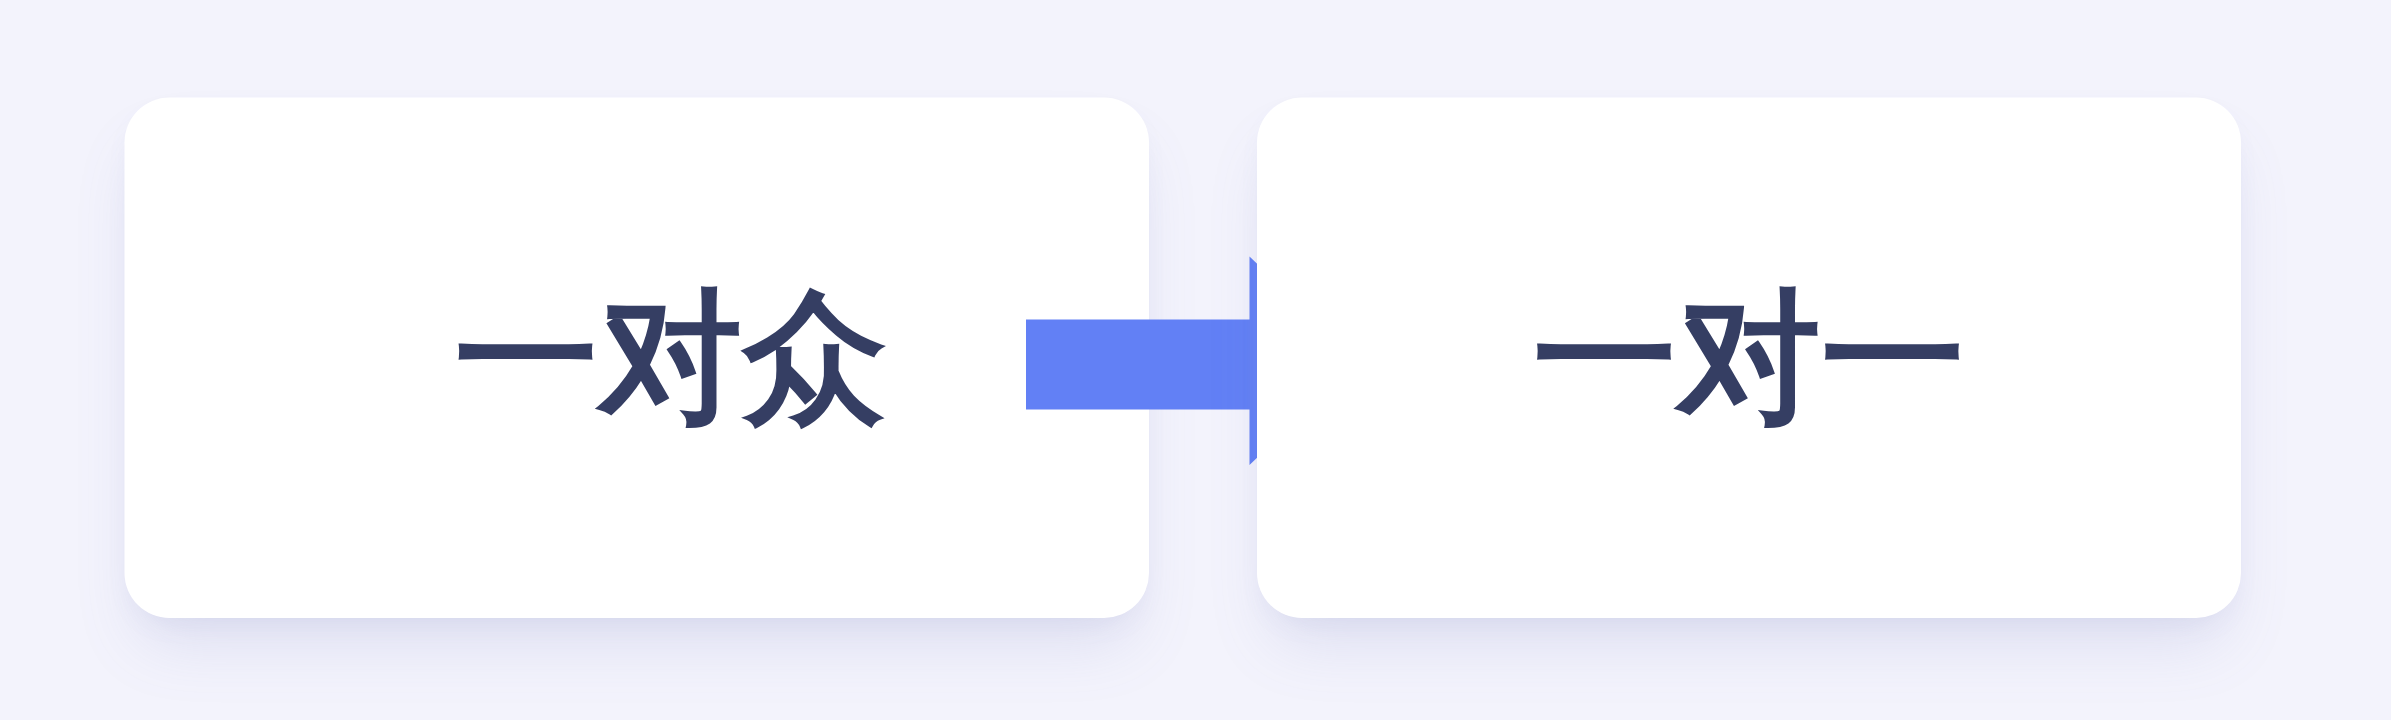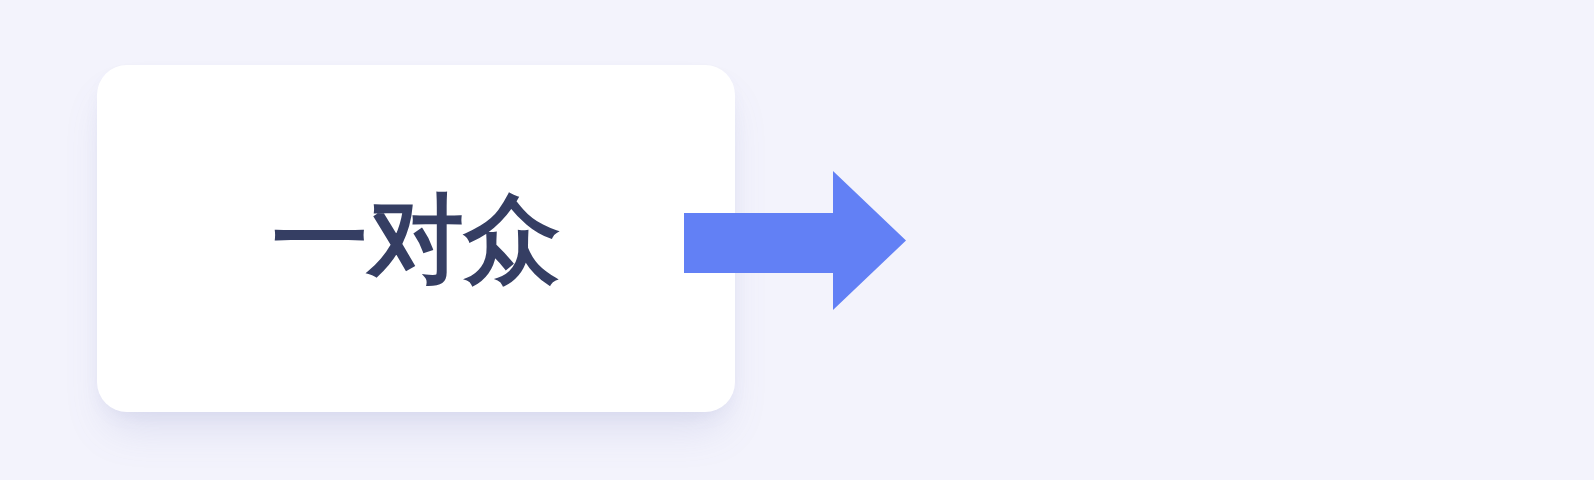--- a/index.html
+++ b/index.html
@@ -29,22 +29,23 @@
     background: #ffffff;
     border-radius: 30px;
     box-shadow: 0 26px 42px -10px rgba(120, 124, 190, 0.17),
                 0 8px 18px -6px rgba(120, 124, 190, 0.10);
     display: flex;
     align-items: center;
     justify-content: center;
   }
 
   .card-left {
-    left: 97px;
+    left: 83px;
     width: 638px;
+    padding-left: 45px;
   }
 
   .card-right {
     left: 838px;
     width: 656px;
   }
 
   .card-label {
     color: #353e63;
     font-size: 96px;
@@ -79,14 +80,17 @@
   <div class="card card-left">
     <span class="card-label">一对众</span>
   </div>
 
   <div class="arrow-wrap">
     <svg class="arrow-svg" viewBox="0 0 222 139" xmlns="http://www.w3.org/2000/svg">
       <polygon points="0,42 149,42 149,0 222,69.5 149,139 149,102 0,102" fill="#6280f5"></polygon>
     </svg>
   </div>
 
+  <div class="card card-right">
+    <span class="card-label">一对一</span>
+  </div>
 
 </div>
 
 </body></html>

